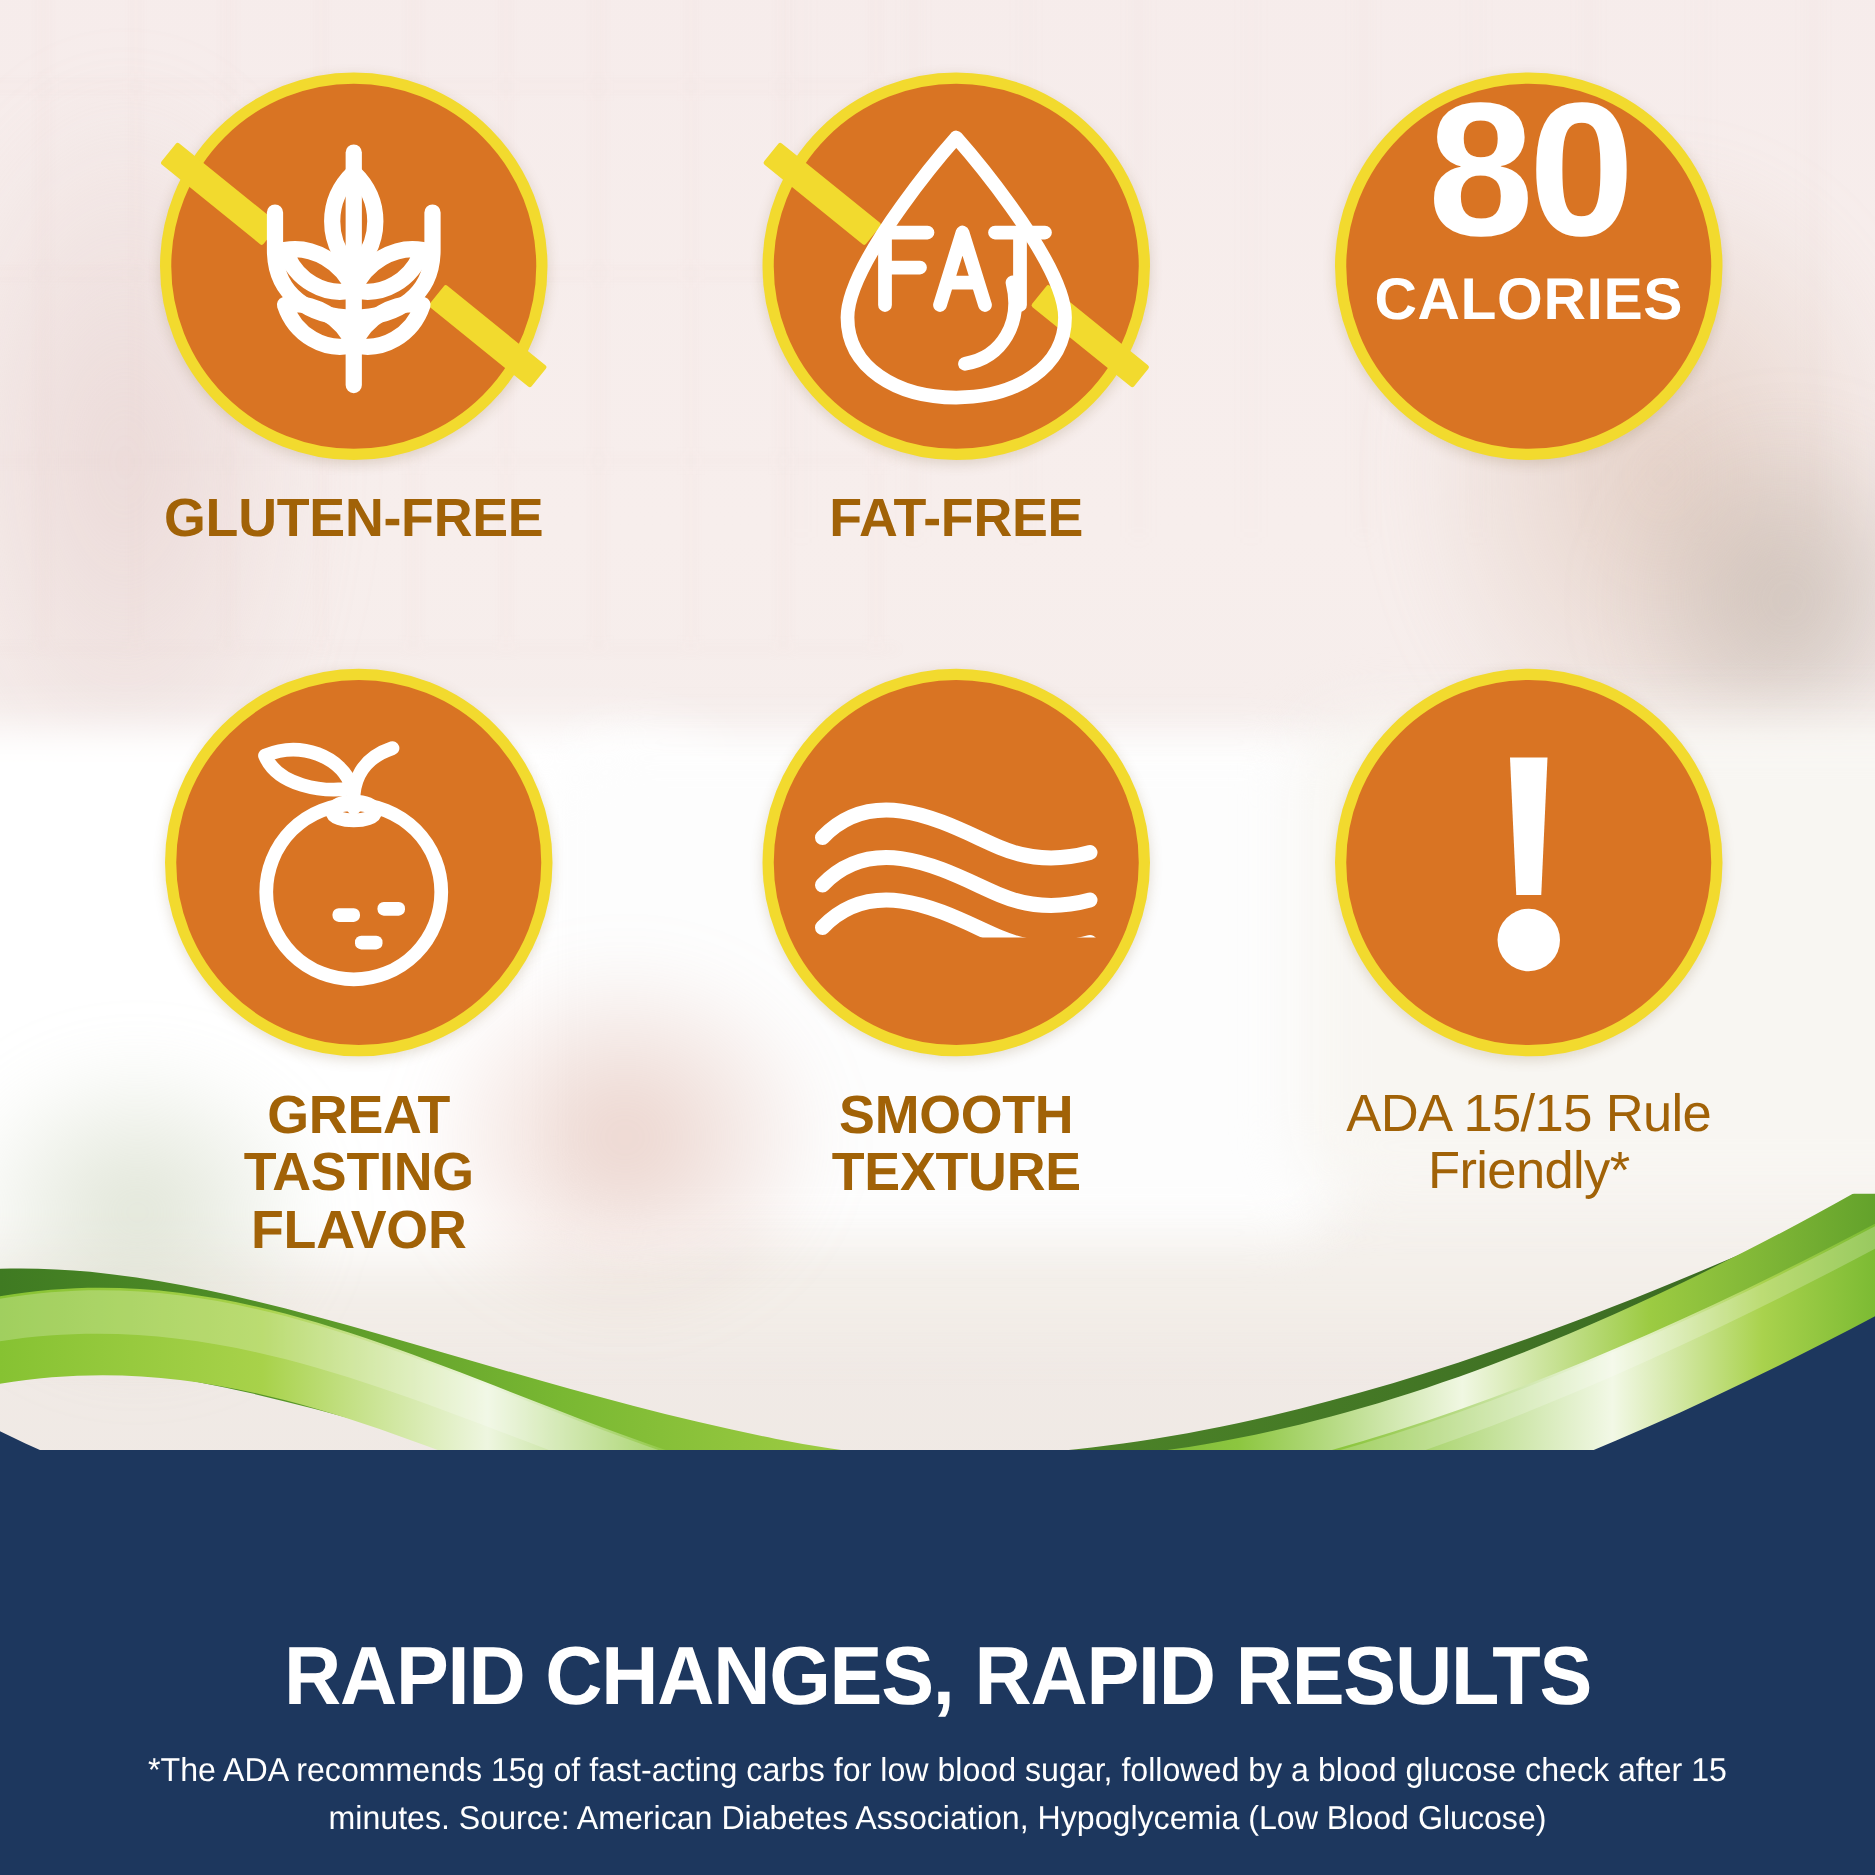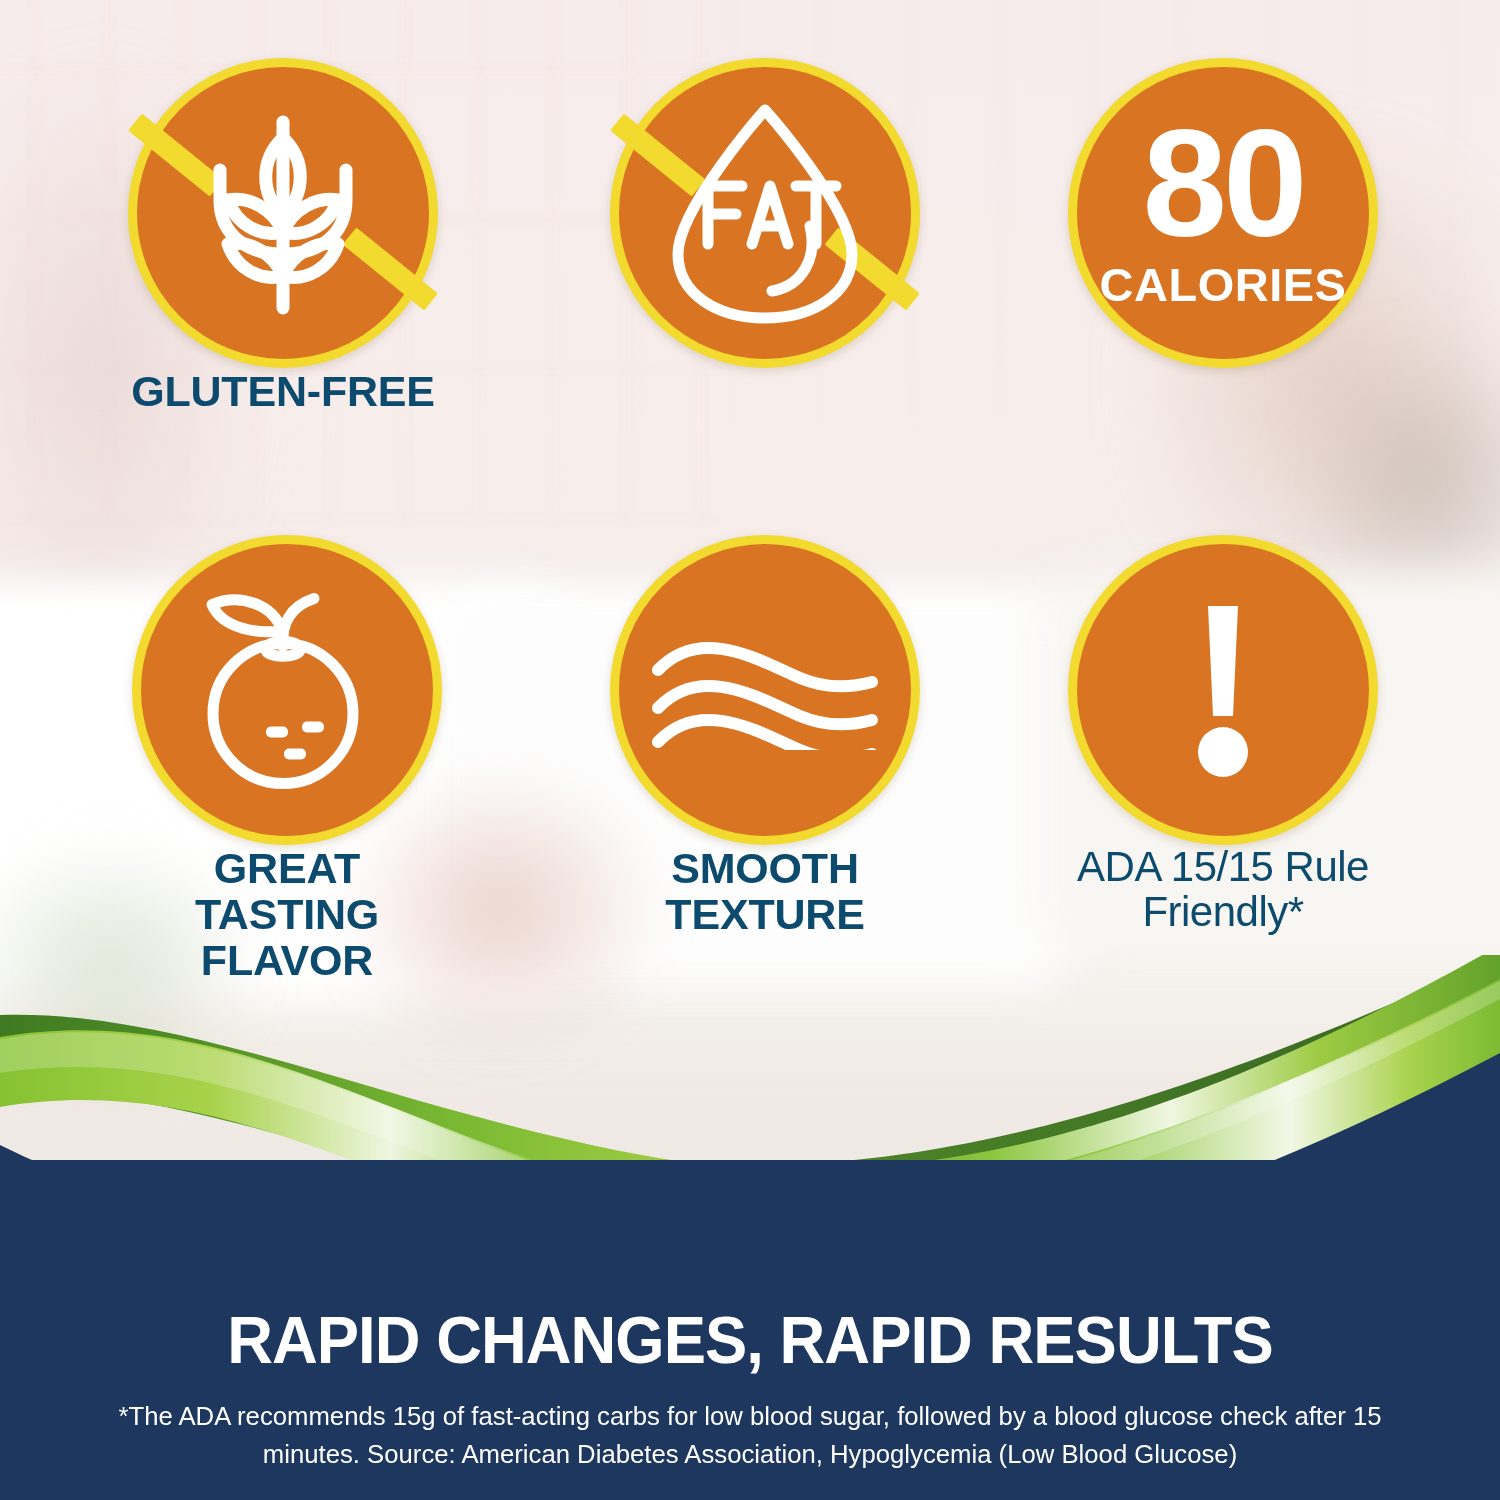--- a/index.html
+++ b/index.html
@@ -96,37 +96,38 @@
     background:#f2da2e;
     width:105px; height:22px;
     border-radius:2px;
   }
   .slash.tl { left:-2px; top:44px;  transform:rotate(39deg); transform-origin:left center; }
   .slash.br { right:-2px; bottom:46px; transform:rotate(39deg); transform-origin:right center; }
 
   .icon-svg { position:absolute; left:50%; top:50%; transform:translate(-50%,-50%); }
 
   .badge-label {
+    margin-top:24px;
     font-weight:bold;
-    color:#0c4a6e;
+    color:#a16207;
     font-size:43px;
     line-height:1.07;
     letter-spacing:-0.2px;
     white-space:pre-line;
   }
   .badge-label.mixed {
     font-weight:normal;
     font-size:42px;
     letter-spacing:-0.5px;
   }
 
   
   .num-wrap{
     position:absolute; left:0; top:0; width:100%; height:100%;
-    display:flex; flex-direction:column; align-items:center; justify-content:center;
+    display:flex; flex-direction:column; align-items:center; justify-content:flex-start;
     color:#ffffff;
   }
   .num-big{ font-size:152px; font-weight:bold; line-height:.92; letter-spacing:-4px; }
   .num-sub{ font-size:47px; font-weight:bold; letter-spacing:.5px; margin-top:4px; }
 
   
   #navy {
     position:absolute; left:0; right:0; bottom:0; height:340px;
     background:#1d375e;
   }
@@ -208,20 +209,21 @@
       <g fill="none" stroke="#fff" stroke-width="11" stroke-linecap="round" stroke-linejoin="round">
 
         <path d="M48 88 L48 146 M48 88 L82 88 M48 116 L76 116"></path>
 
         <path d="M92 146 L110 88 L128 146 M99 128 L121 128"></path>
 
         <path d="M136 88 L176 88 M156 88 L156 146"></path>
       </g>
     </svg>
   </div>
+  <div class="badge-label">FAT-FREE</div>
 </div>
 
 <div class="badge" style="left:1068px; top:58px;">
   <div class="circle">
     <div class="num-wrap">
       <div class="num-big">80</div>
       <div class="num-sub">CALORIES</div>
     </div>
   </div>
 </div>

